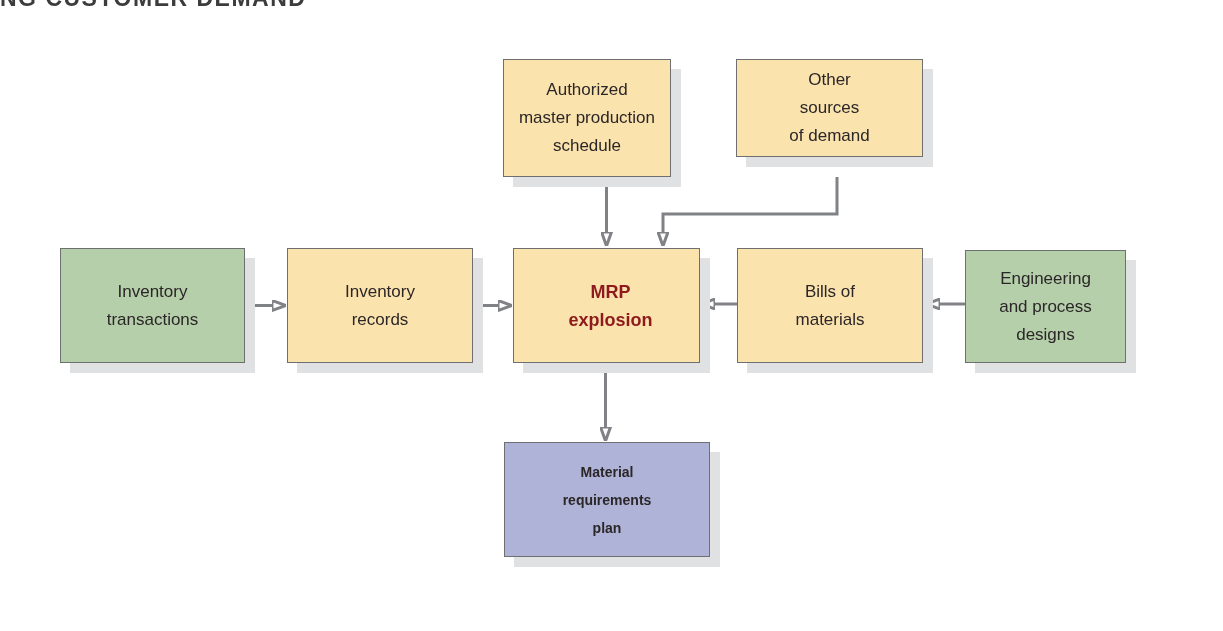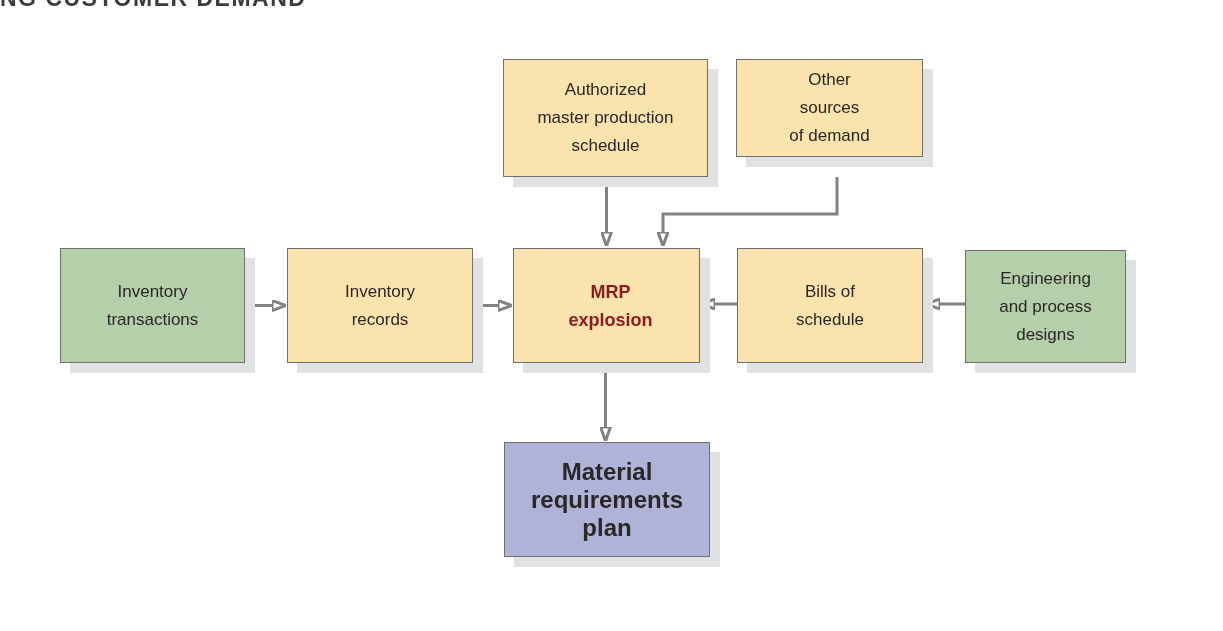--- a/index.html
+++ b/index.html
@@ -53,23 +53,23 @@
     font-size: 17px;
     line-height: 28px;
     color: #2b2627;
     white-space: pre-line;
   }
   .tan    { background: #fbe3ae; }
   .green  { background: #b5cfaa; }
   .purple { background: #aeb3d7; }
 
   .text-bold-red .label { font-weight: 700; color: #8e1a1d; font-size: 18px; margin-left: 8px; }
-  .text-bold .label     { font-weight: 700; font-size: 24px; }
+  .text-bold .label     { font-weight: 700; font-size: 14px; }
 
-  #box-auth     { left: 503px; top:  59px; width: 205px; height: 118px; }
+  #box-auth     { left: 503px; top:  59px; width: 168px; height: 118px; }
   #box-other    { left: 736px; top:  59px; width: 187px; height: 98px; }
   #box-invtrans { left:  60px; top: 248px; width: 185px; height: 115px; }
   #box-invrec   { left: 287px; top: 248px; width: 186px; height: 115px; }
   #box-mrp      { left: 513px; top: 248px; width: 187px; height: 115px; }
   #box-bills    { left: 737px; top: 248px; width: 186px; height: 115px; }
   #box-eng      { left: 965px; top: 250px; width: 161px; height: 113px; }
   #box-plan     { left: 504px; top: 442px; width: 206px; height: 115px; }
 </style>
 </head>
 <body>
@@ -115,21 +115,21 @@
 records</span>
   </div>
 
   <div id="box-mrp" class="box tan text-bold-red">
     <span class="label">MRP
 explosion</span>
   </div>
 
   <div id="box-bills" class="box tan">
     <span class="label">Bills of
-schedule</span>
+materials</span>
   </div>
 
   <div id="box-eng" class="box green">
     <span class="label">Engineering
 and process
 designs</span>
   </div>
 
   <div id="box-plan" class="box purple text-bold">
     <span class="label">Material

